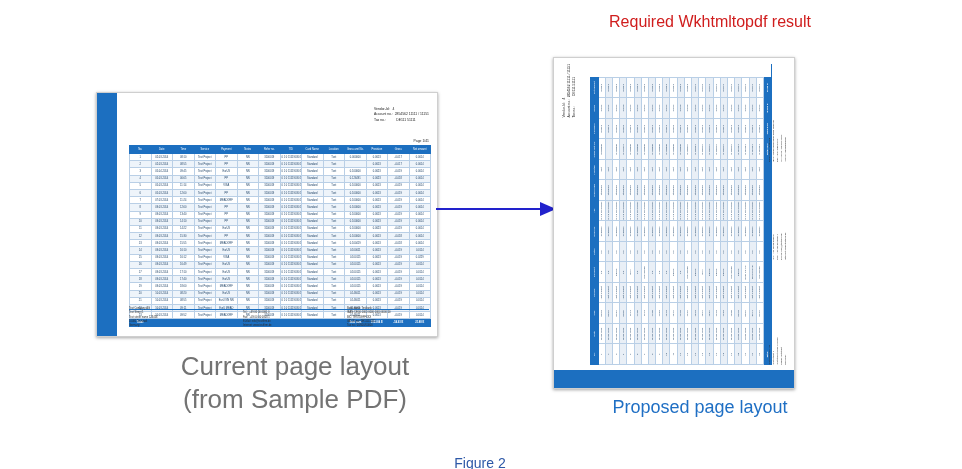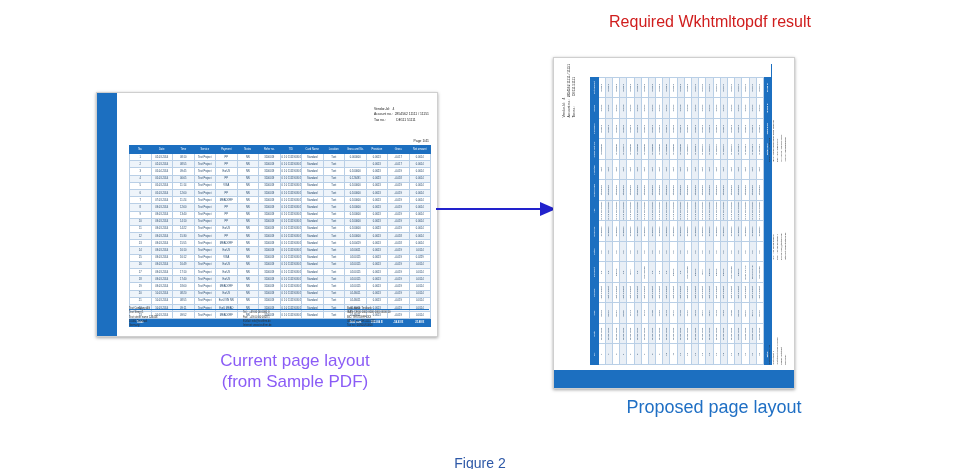--- a/index.html
+++ b/index.html
@@ -28,30 +28,30 @@
     white-space: pre;
     line-height: 1.25;
   }
   #title-required {
     left: 520px; top: 12px; width: 380px;
     color: #d01d1d;
     font-size: 16px;
   }
   #label-current-layout {
     left: 135px; top: 350px; width: 320px;
-    color: #8b5cf6;
-    font-size: 17px;
+    color: #737373;
+    font-size: 26px;
   }
   #label-current-result {
     left: 140px; top: 400px; width: 310px;
     color: #d01d1d;
     font-size: 14px;
   }
   #label-proposed {
-    left: 559px; top: 396px; width: 310px;
+    left: 545px; top: 396px; width: 310px;
     color: #1f6fc4;
     font-size: 18px;
   }
   #figure-caption {
     left: 400px; top: 455px; width: 160px;
     color: #2d58a7;
     font-size: 14px;
   }
 
   

